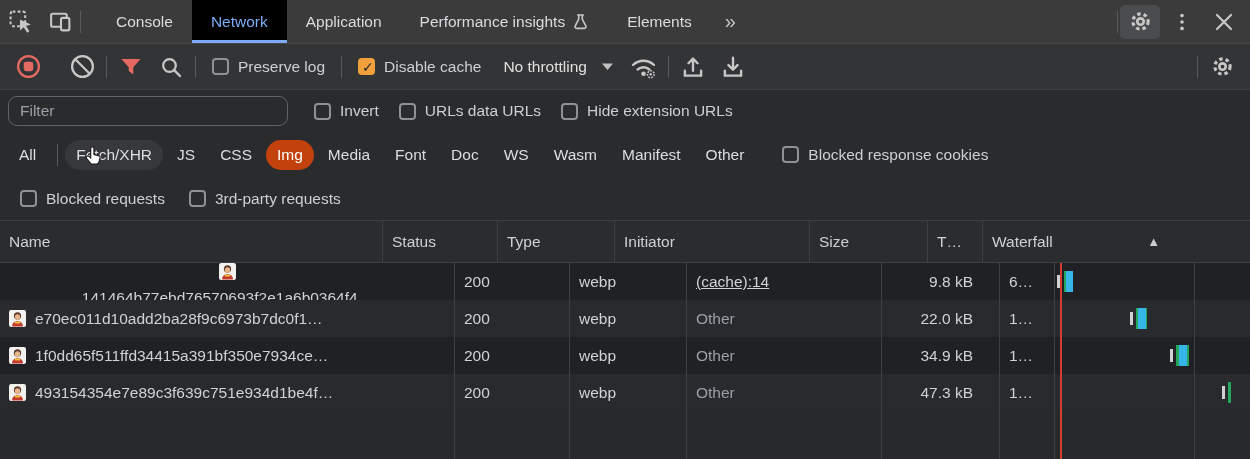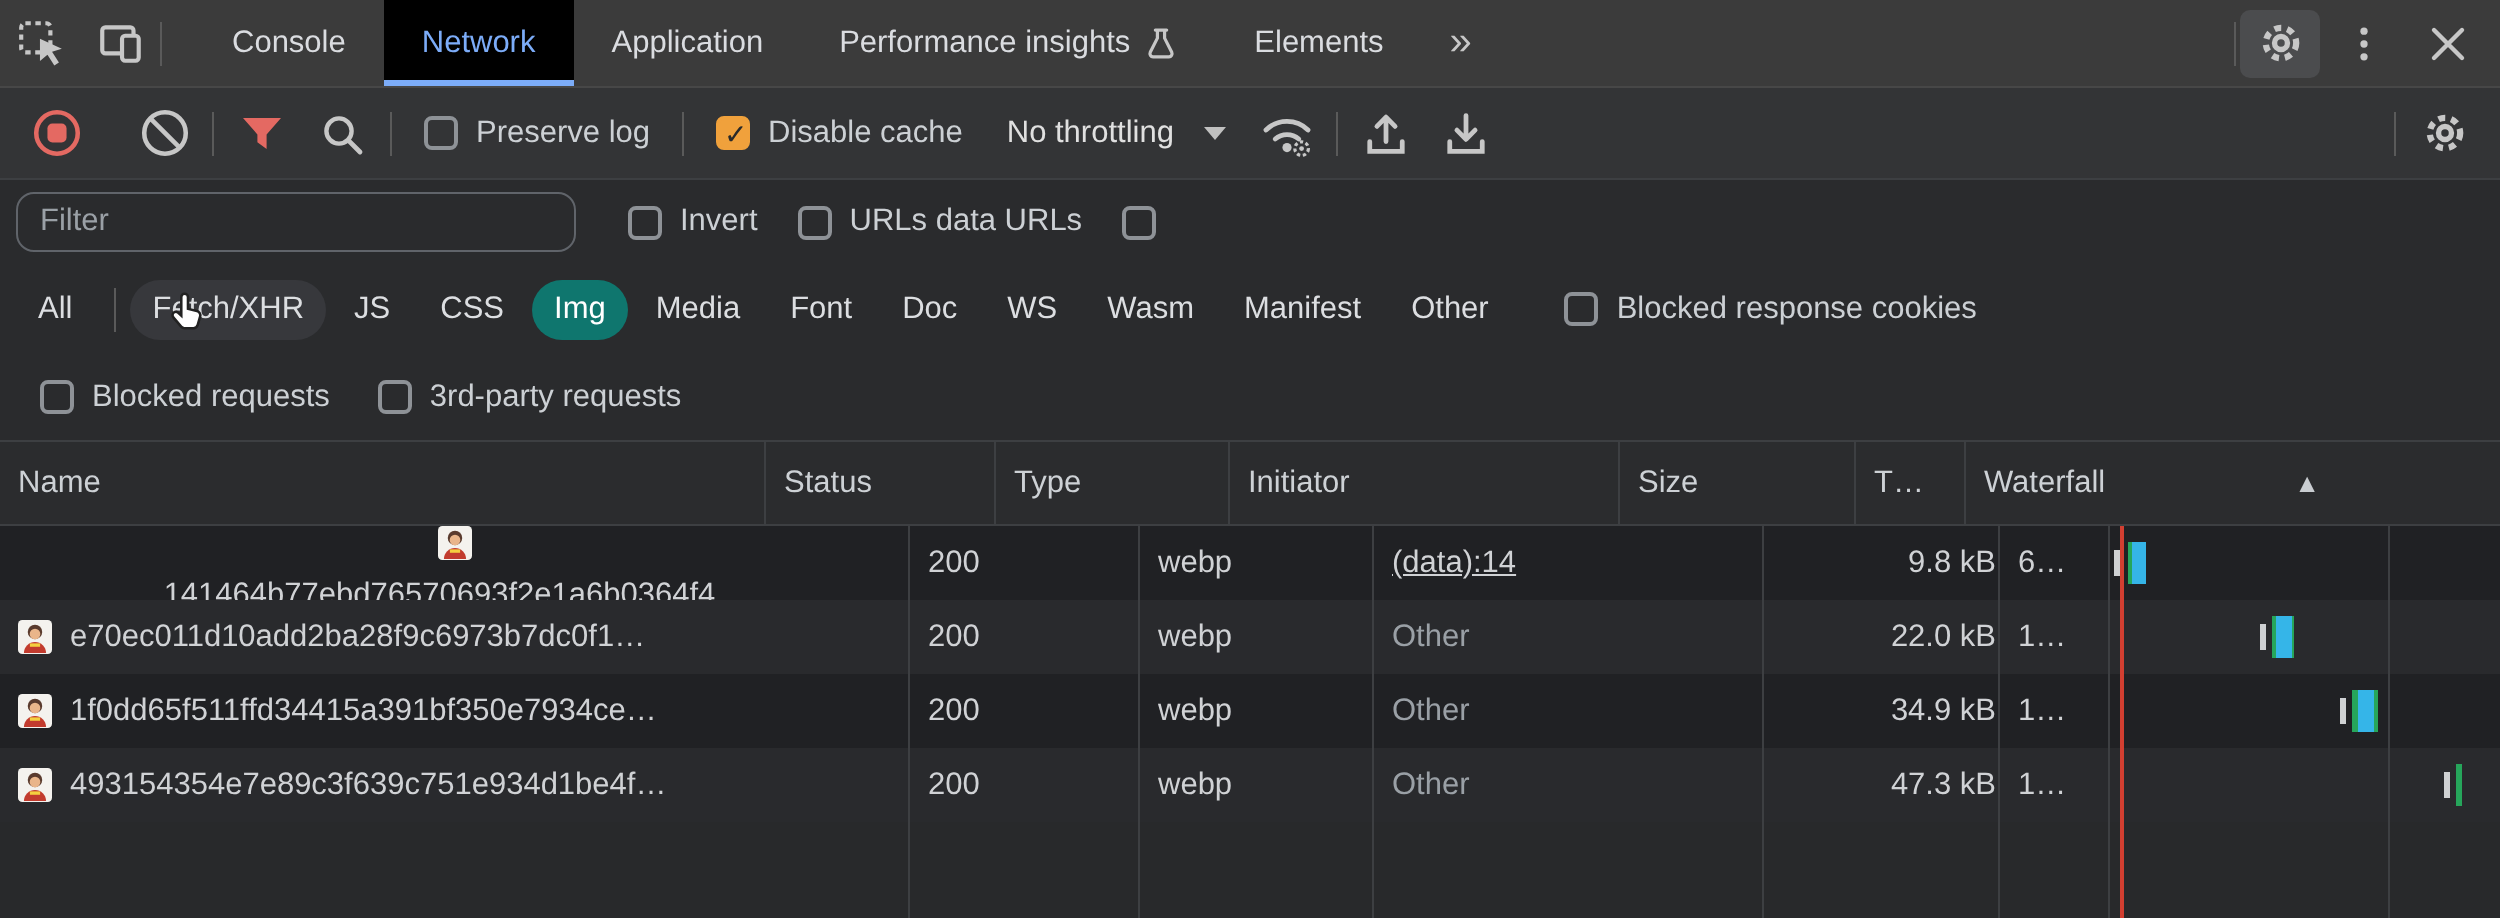--- a/index.html
+++ b/index.html
@@ -34,41 +34,41 @@
   .filterrow { height:42px; flex:0 0 42px; display:flex; align-items:center; padding:0 8px; background:#2a2b2d; }
   .filter-input { width:280px; height:30px; background:#2a2b2d; border:1px solid #60646a; border-radius:9px; color:#d0d2d5; font-size:15.5px; padding:0 11px; outline:none; }
   .filter-input::placeholder { color:#9aa0a6; }
   .filterrow .cblabel { padding:0 10px; }
   .filterrow .cblabel:first-of-type { margin-left:16px; }
 
   
   .chiprow { height:45px; flex:0 0 45px; display:flex; align-items:center; padding:0 8px; background:#2a2b2d; position:relative; }
   .chip { padding:6px 11px; border-radius:15px; font-size:15.5px; color:#dcdee1; cursor:pointer; white-space:nowrap; margin-right:3px; }
   .chip.hovered { background:#37383c; }
-  .chip.selected { background:#0f766e; color:#ffffff; }
+  .chip.selected { background:#c2410c; color:#ffffff; }
   .chiprow .vdiv { margin:0 7px; }
   .chiprow .cblabel { margin-left:12px; }
   .cursor-overlay { position:absolute; left:84px; top:13px; z-index:6; pointer-events:none; }
 
   
   .morefilters { height:43px; flex:0 0 43px; display:flex; align-items:center; padding:0 8px; background:#2a2b2d; }
 
   
   .thead { height:43px; flex:0 0 43px; display:flex; background:#2b2c2e; border-top:1px solid #3d3f42; border-bottom:1px solid #3d3f42; }
   .th { display:flex; align-items:center; padding:0 9px; font-size:15.5px; color:#cdd1d5; border-right:1px solid #3d3f42; cursor:pointer; white-space:nowrap; overflow:hidden; }
   .th:last-child { border-right:none;align-items:center; }
   .th .sort { margin-left:auto; margin-right:9px; color:#c9cdd1; font-size:13px; }
   .tbody { position:relative; flex:1; background:#28292b; overflow:hidden; }
   .trow { display:flex; height:37px; cursor:pointer; }
   .trow.odd { background:#202124; }
   .trow.even { background:#292a2d; }
   .td { display:flex; align-items:center; padding:0 9px; font-size:15.5px; color:#d0d2d5; white-space:nowrap; overflow:hidden; }
   .td.name { gap:9px; }
   .td.name .fname { overflow:hidden; text-overflow:ellipsis; }
-  .td.size { justify-content:flex-end; padding-right:2px; }
+  .td.size { justify-content:flex-end; padding-right:27px; }
   .td .muted { color:#9aa0a6; }
   .td .link { color:#d0d2d5; text-decoration:underline; cursor:pointer; }
   .thumb { flex:0 0 17px; }
   .overlay-line { position:absolute; top:0; bottom:0; }
   .wf-cell { position:relative; }
   .wf-tick { position:absolute; top:12px; height:13px; width:3px; background:#cfd1d3; }
   .wf-bar { position:absolute; top:8px; height:21px; }
 </style>
 </head>
 <body>
@@ -212,20 +212,21 @@
     <span class="cblabel">
       <span class="cb"></span>
       <span>Invert</span>
     </span>
     <span class="cblabel">
       <span class="cb"></span>
       <span>URLs data URLs</span>
     </span>
     <span class="cblabel">
       <span class="cb"></span>
+      <span>Hide extension URLs</span>
     </span>
   </div>
 
   <div class="chiprow">
     <span id="chips" style="display:flex;align-items:flex-start">
         <span class="chip">All</span>
         <span class="vdiv"></span>
         <span class="chip hovered">Fetch/XHR</span>
         <span class="chip">JS</span>
         <span class="chip">CSS</span>
@@ -292,21 +293,21 @@
             <circle cx="8" cy="5.6" r="3.4" fill="#5a3b2e"></circle>
             <circle cx="8" cy="6.6" r="2.5" fill="#e9b58a"></circle>
             <path d="M2.8 15.5 a5.2 5.2 0 0 1 10.4 0 z" fill="#c23b2e"></path>
             <rect x="5.6" y="11" width="4.8" height="1.6" fill="#f4d03f"></rect>
           </svg>
           <span class="fname">141464b77ebd76570693f2e1a6b0364f4…</span>
         </div>
         <div class="td status" style="width: 115px;">200</div>
         <div class="td type" style="width: 117px;">webp</div>
         <div class="td initiator" style="width: 195px;">
-          <span class="link">(data):14</span>
+          <span class="link">(cache):14</span>
         </div>
         <div class="td size" style="width: 118px;">9.8 kB</div>
         <div class="td time" style="width: 55px;">6…</div>
         <div class="td waterfall wf-cell" style="width: 195px;">
           <span class="wf-tick" style="left: 2px; width: 3px; background: rgb(207, 209, 211);"></span>
           <span class="wf-bar" style="left: 9px; width: 2px; background: rgb(38, 166, 91);"></span>
           <span class="wf-bar" style="left: 11px; width: 7px; background: rgb(53, 181, 232);"></span>
         </div>
       </div>
       <div class="trow even">

